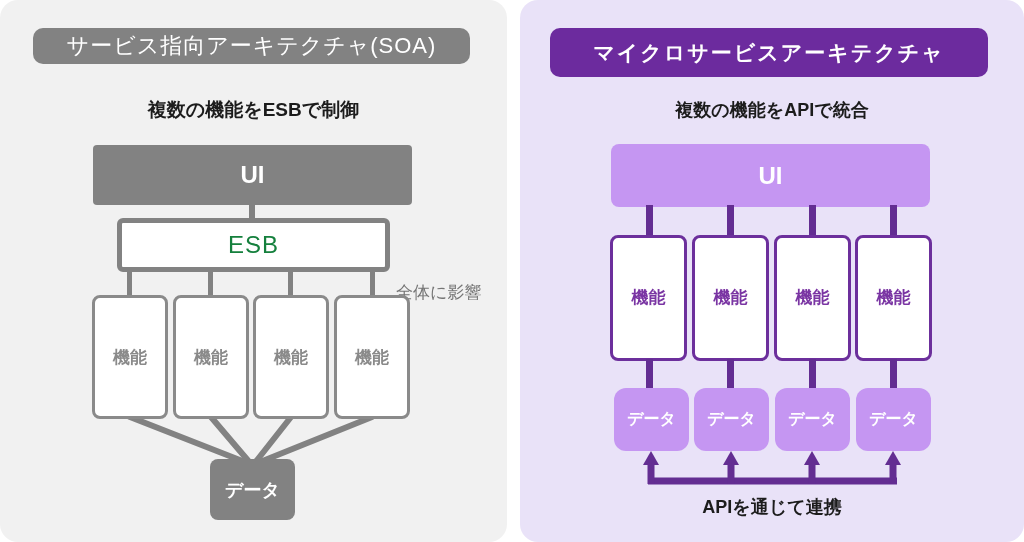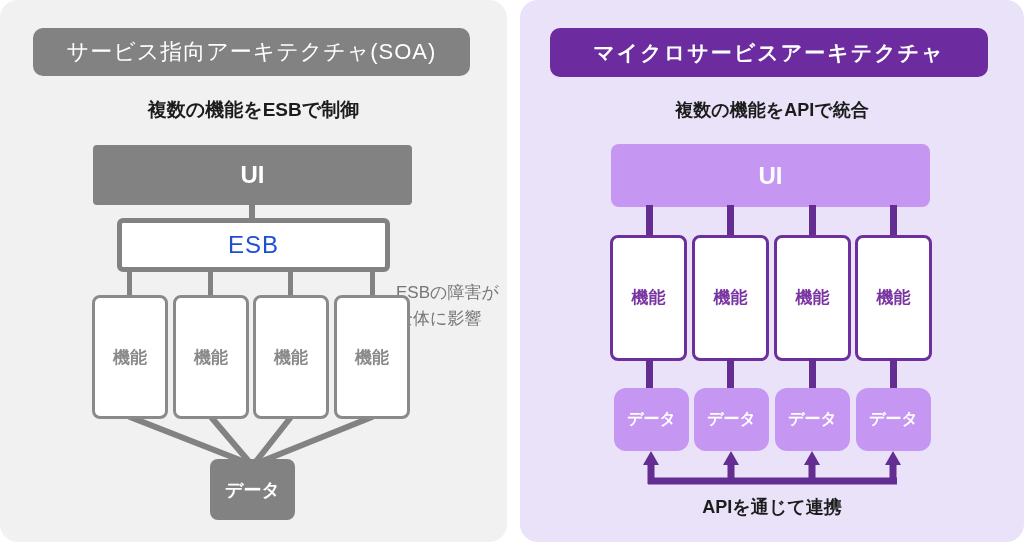--- a/index.html
+++ b/index.html
@@ -5,28 +5,28 @@
   html,body{margin:0;padding:0;background:#ffffff;}
   body{font-family:"Liberation Sans","DejaVu Sans",sans-serif;}
   .stage{position:relative;width:1024px;height:542px;background:#ffffff;overflow:hidden;}
   .panel{position:absolute;top:0;height:542px;border-radius:18px;}
   .panel-left{left:0;width:507px;background:#f1f1f1;}
   .panel-right{left:520px;width:504px;background:#e9e2f8;}
   .abs{position:absolute;box-sizing:border-box;}
   .center{display:flex;align-items:center;justify-content:center;text-align:center;}
 
   
-  .soa-badge{left:33px;top:28px;width:437px;height:48px;background:#828282;border-radius:10px;
+  .soa-badge{left:33px;top:28px;width:437px;height:36px;background:#828282;border-radius:10px;
              color:#ffffff;font-size:22px;font-weight:500;letter-spacing:1px;}
   .soa-subtitle{left:0;top:96px;width:507px;height:28px;color:#1c1c1c;font-size:19px;font-weight:bold;}
   .soa-ui{left:93px;top:145px;width:319px;height:60px;background:#828282;border-radius:4px;
           color:#ffffff;font-size:24px;font-weight:bold;}
   .soa-stub{left:249px;top:203px;width:6px;height:17px;background:#828282;}
   .soa-esb{left:117px;top:218px;width:273px;height:54px;background:#ffffff;border:5px solid #828282;
-           border-radius:6px;color:#1d4ed8;font-size:24px;letter-spacing:1px;}
+           border-radius:6px;color:#15803d;font-size:24px;letter-spacing:1px;}
   .soa-note{left:396px;top:280px;width:112px;color:#757575;font-size:17px;line-height:1.55;}
   .soa-conn{top:270px;width:5px;height:27px;background:#828282;}
   .soa-fn{top:295px;width:76px;height:124px;background:#ffffff;border:3px solid #8a8a8a;
           border-radius:8px;color:#8a8a8a;font-size:17px;font-weight:bold;}
   .soa-data{left:210px;top:459px;width:85px;height:61px;background:#828282;border-radius:8px;
             color:#ffffff;font-size:18px;font-weight:bold;}
   .lines-svg{left:0;top:0;width:507px;height:542px;pointer-events:none;}
 
   
   .ms-badge{left:30px;top:28px;width:438px;height:49px;background:#6c2b9e;border-radius:10px;
@@ -62,21 +62,20 @@
       <span>UI</span>
     </div>
 
     <div class="abs soa-stub"></div>
 
     <div class="abs center soa-esb">
       <span>ESB</span>
     </div>
 
     <div class="abs soa-note">
-      <div>ESBの障害が</div>
       <div>全体に影響</div>
     </div>
 
     <div class="abs soa-conn" style="left:127px;"></div>
     <div class="abs soa-conn" style="left:208px;"></div>
     <div class="abs soa-conn" style="left:288px;"></div>
     <div class="abs soa-conn" style="left:370px;"></div>
 
     <svg class="abs lines-svg" viewBox="0 0 507 542">
       <g stroke="#828282" stroke-width="6" stroke-linecap="round">

